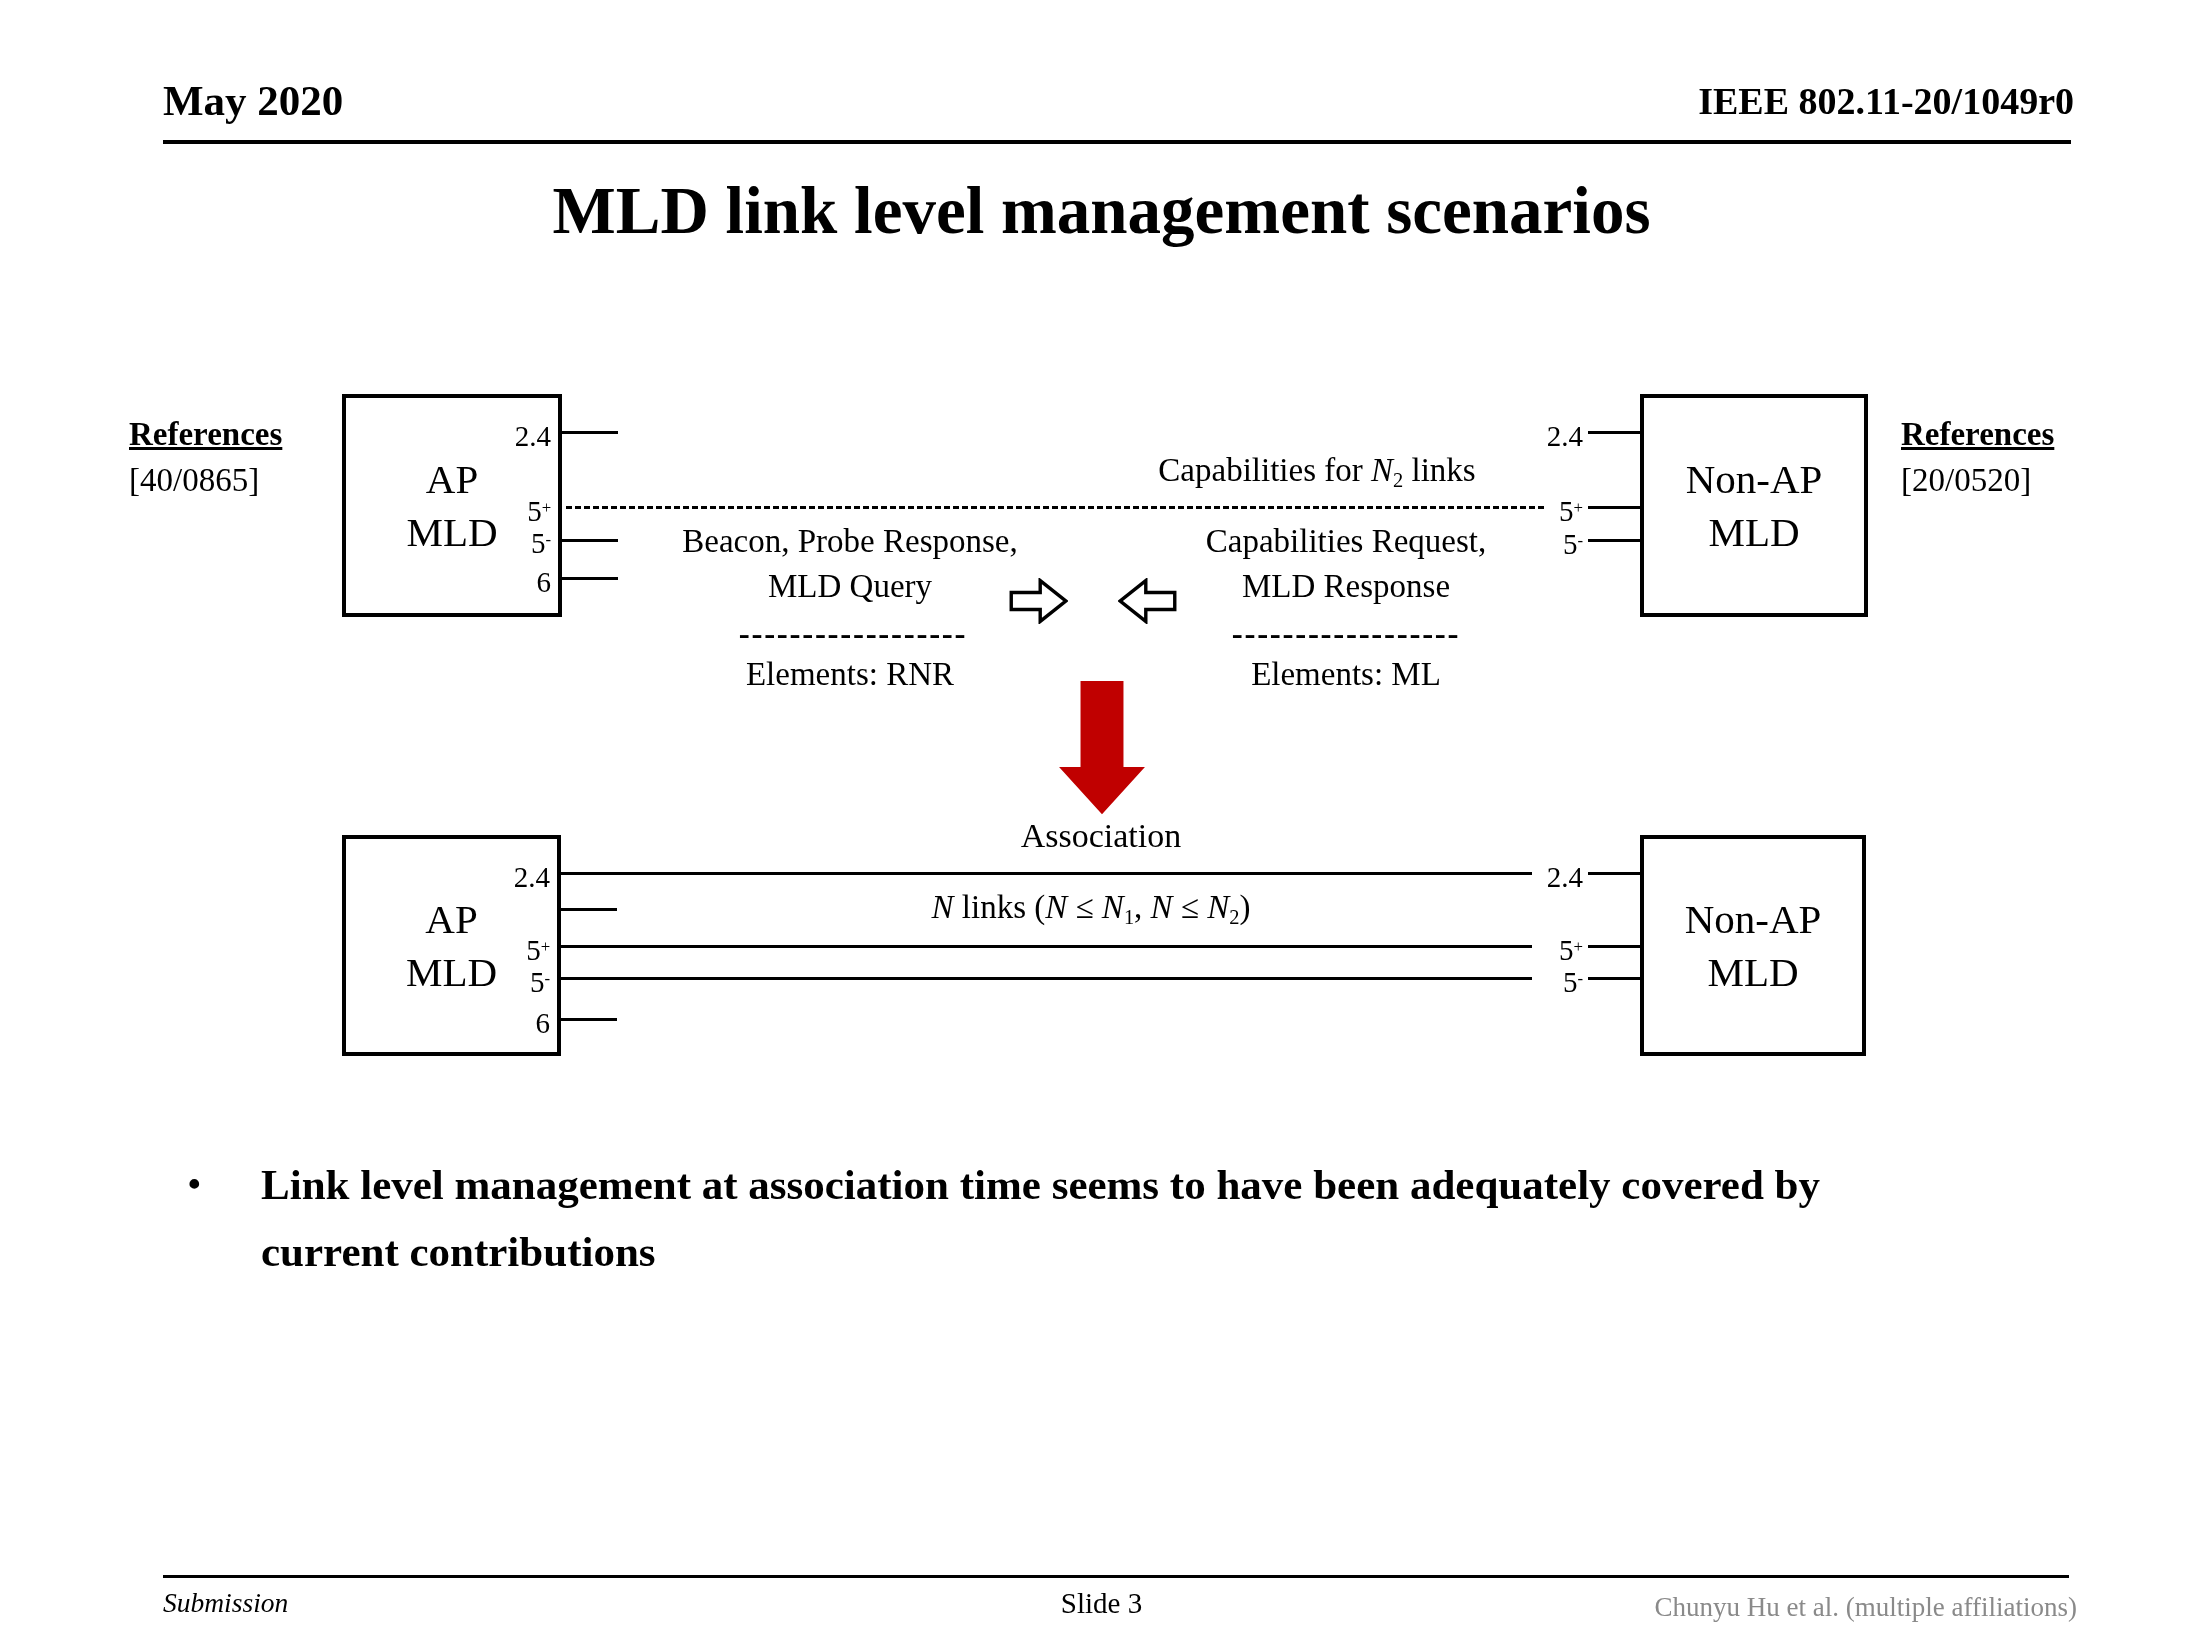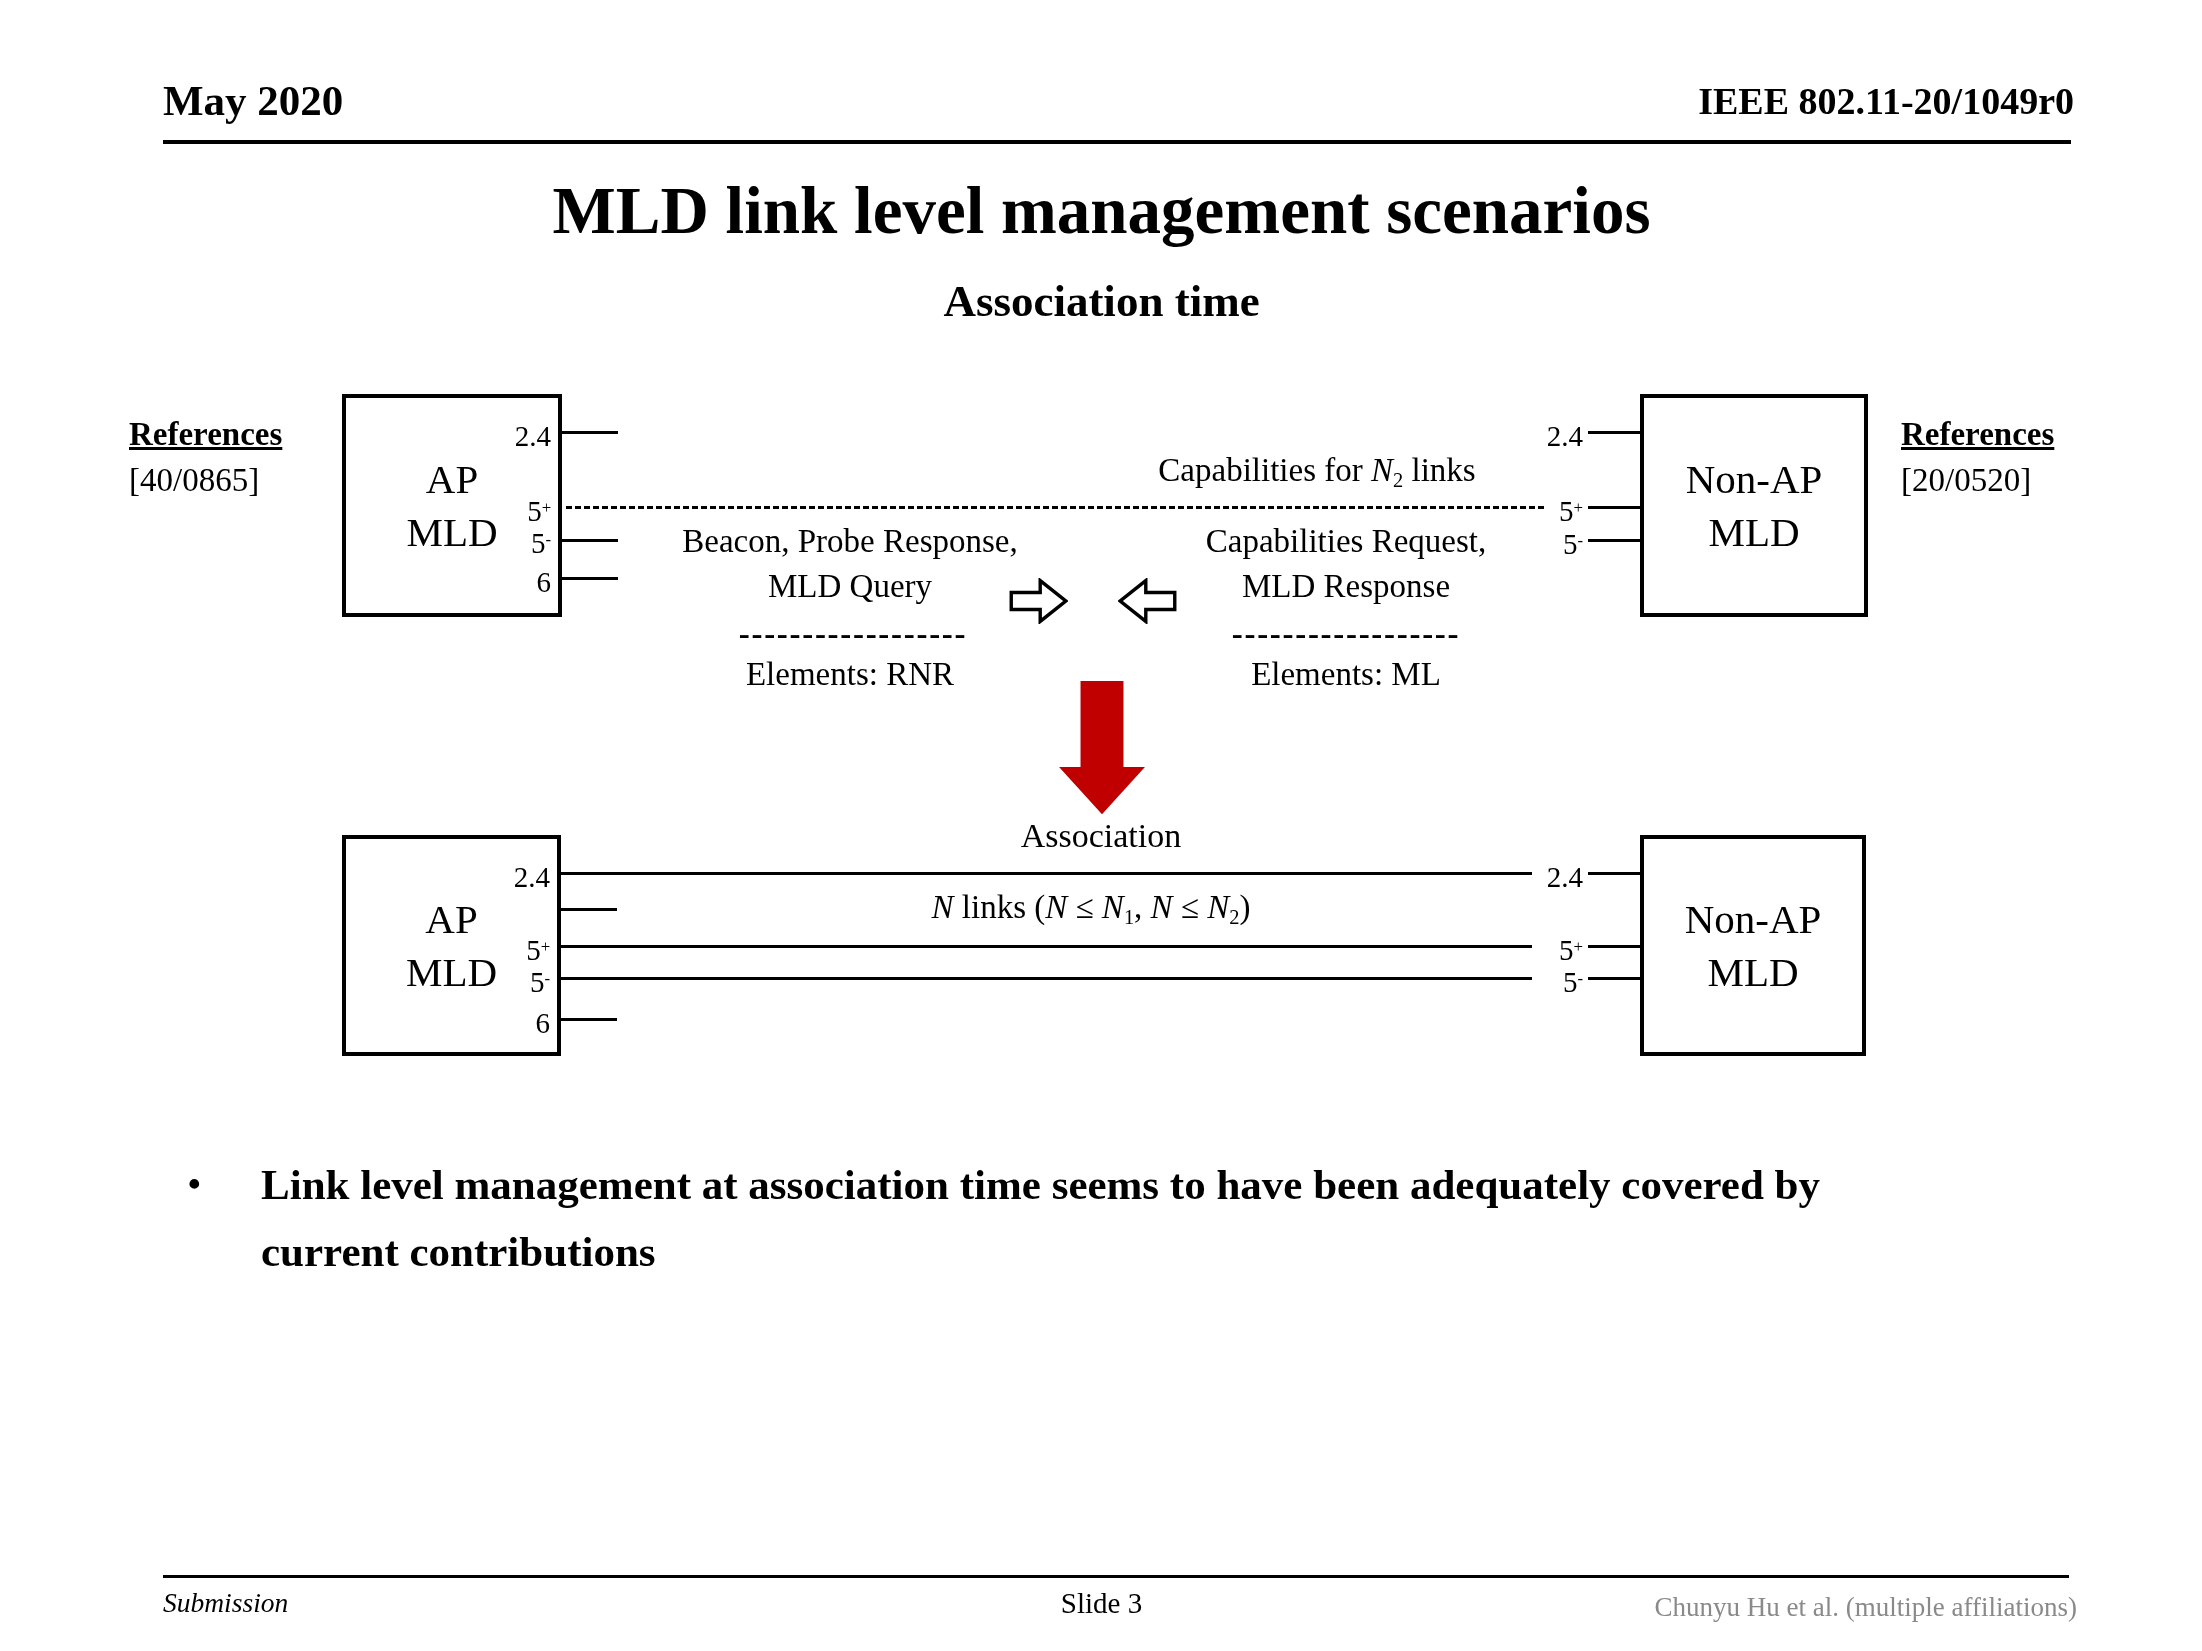--- a/index.html
+++ b/index.html
@@ -90,21 +90,20 @@
 </head>
 <body>
 
 <div class="slide">
 
   <div class="hdr-date">May 2020</div>
   <div class="hdr-doc">IEEE 802.11-20/1049r0</div>
   <div class="rule hdr-rule"></div>
 
   <h1 class="title">MLD link level management scenarios</h1>
-  <h2 class="subtitle">Association time</h2>
 
   <div class="refs refs-left">
     <div class="refs-h">References</div>
     <div>[40/0865]</div>
   </div>
 
   <div class="refs refs-right">
     <div class="refs-h">References</div>
     <div>[20/0520]</div>
   </div>

